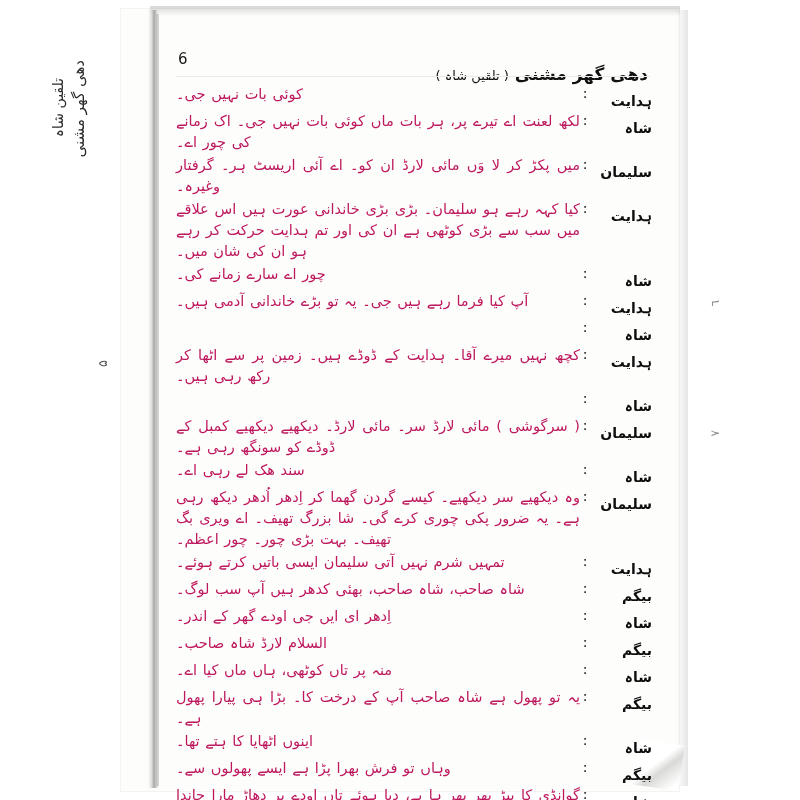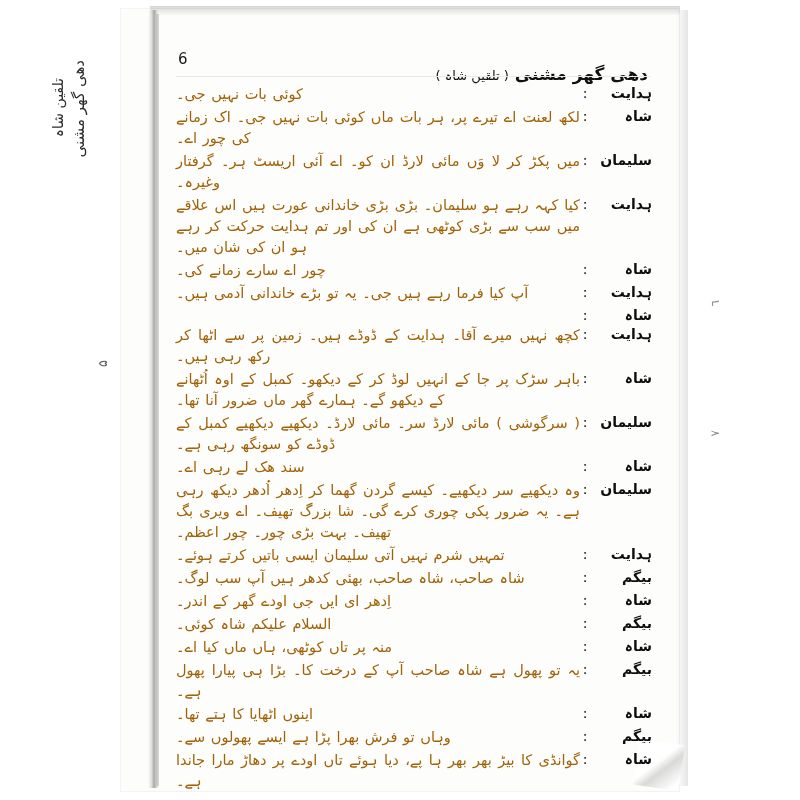--- a/index.html
+++ b/index.html
@@ -169,33 +169,34 @@
     margin-bottom: 2px;
   }
   .speaker {
     flex: 0 0 62px;
     text-align: right;
     font-size: 14px;
     color: #0e0e0e;
     white-space: nowrap;
     padding-top: 1px;
     font-weight: bold;
+    margin-top: 8px;
   }
   .colon {
     flex: 0 0 10px;
     font-size: 14px;
     color: #0e0e0e;
     text-align: center;
     padding-top: 1px;
   }
   .line {
     flex: 1 1 auto;
     font-size: 14.5px;
     line-height: 1.45;
-    color: #a16207;
+    color: #be185d;
     text-align: justify;
     text-align-last: left;
     word-spacing: 1px;
   }
   .line.single { text-align: left; }
 
   
 </style>
 </head>
 <body>
@@ -263,21 +264,20 @@
         <div class="colon">:</div>
       </div>
       <div class="row">
         <div class="speaker">ہدایت</div>
         <div class="colon">:</div>
         <div class="line">کچھ نہیں میرے آقا۔ ہدایت کے ڈوڈے ہیں۔ زمین پر سے اٹھا کر رکھ رہی ہیں۔</div>
       </div>
       <div class="row">
         <div class="speaker">شاہ</div>
         <div class="colon">:</div>
-        <div class="line">باہر سڑک پر جا کے انہیں لوڈ کر کے دیکھو۔ کمبل کے اوہ اُٹھانے کے دیکھو گے۔ ہمارے گھر ماں ضرور آنا تھا۔</div>
       </div>
       <div class="row">
         <div class="speaker">سلیمان</div>
         <div class="colon">:</div>
         <div class="line">( سرگوشی ) مائی لارڈ سر۔ مائی لارڈ۔ دیکھیے دیکھیے کمبل کے ڈوڈے کو سونگھ رہی ہے۔</div>
       </div>
       <div class="row">
         <div class="speaker">شاہ</div>
         <div class="colon">:</div>
         <div class="line single">سند ھک لے رہی اے۔</div>
@@ -298,21 +298,21 @@
         <div class="line single">شاہ صاحب، شاہ صاحب، بھئی کدھر ہیں آپ سب لوگ۔</div>
       </div>
       <div class="row">
         <div class="speaker">شاہ</div>
         <div class="colon">:</div>
         <div class="line single">اِدھر ای ایں جی اودے گھر کے اندر۔</div>
       </div>
       <div class="row">
         <div class="speaker">بیگم</div>
         <div class="colon">:</div>
-        <div class="line single">السلام علیکم شاہ کوئی۔</div>
+        <div class="line single">السلام لارڈ شاہ صاحب۔</div>
       </div>
       <div class="row">
         <div class="speaker">شاہ</div>
         <div class="colon">:</div>
         <div class="line single">منہ پر تاں کوٹھی، ہاں ماں کیا اے۔</div>
       </div>
       <div class="row">
         <div class="speaker">بیگم</div>
         <div class="colon">:</div>
         <div class="line">یہ تو پھول ہے شاہ صاحب آپ کے درخت کا۔ بڑا ہی پیارا پھول ہے۔</div>

